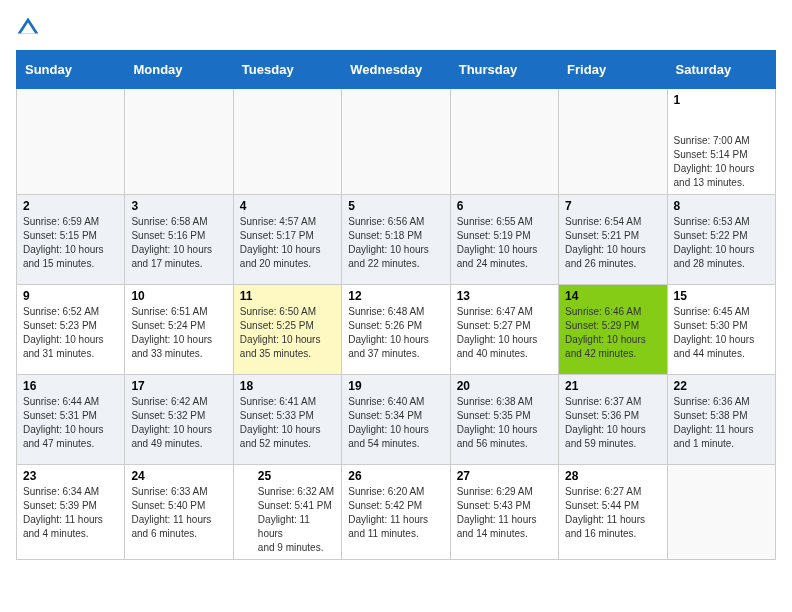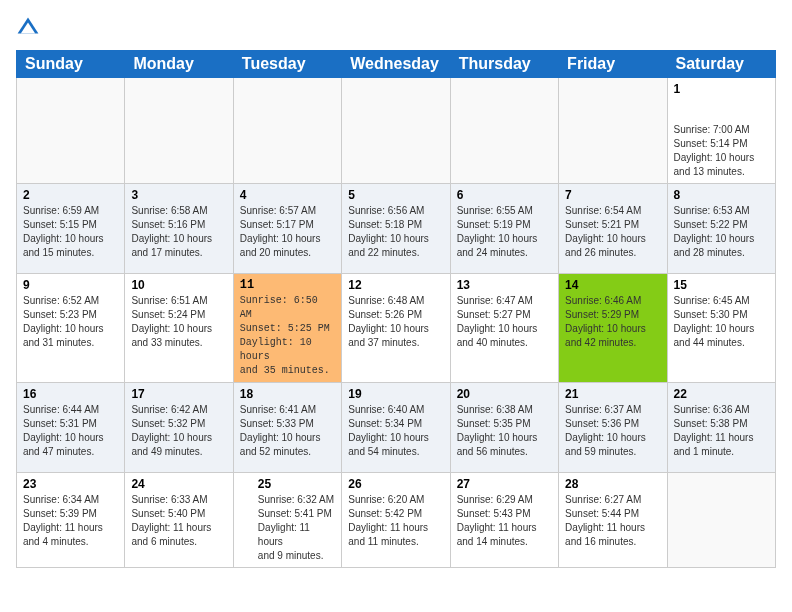--- a/index.html
+++ b/index.html
@@ -38,23 +38,23 @@
       color: #333;
     }
     .calendar {
       width: 100%;
       border-collapse: collapse;
       border: 1px solid #ccc;
     }
     .calendar th {
       background-color: #1a6fc4;
       color: #fff;
-      font-size: 16px;
+      font-size: 13px;
       font-weight: bold;
-      padding: 4px 8px;
+      padding: 11px 8px;
       text-align: left;
       border: 1px solid #1a6fc4;
     }
     .calendar td {
       vertical-align: top;
       width: calc(100% / 7);
       border: 1px solid #ccc;
       padding: 4px 6px;
       font-size: 10.5px;
       min-height: 90px;
@@ -141,21 +141,21 @@
         </td>
         <td style="background-color: rgb(238, 242, 247);">
           <span class="day-number">3</span>
           <div class="day-info" style="white-space: pre-line;">Sunrise: 6:58 AM
 Sunset: 5:16 PM
 Daylight: 10 hours
 and 17 minutes.</div>
         </td>
         <td style="background-color: rgb(238, 242, 247);">
           <span class="day-number">4</span>
-          <div class="day-info" style="white-space: pre-line;">Sunrise: 6:57 AM
+          <div class="day-info" style="white-space: pre-line;">Sunrise: 4:57 AM
 Sunset: 5:17 PM
 Daylight: 10 hours
 and 20 minutes.</div>
         </td>
         <td style="background-color: rgb(238, 242, 247);">
           <span class="day-number">5</span>
           <div class="day-info" style="white-space: pre-line;">Sunrise: 6:56 AM
 Sunset: 5:18 PM
 Daylight: 10 hours
 and 22 minutes.</div>
@@ -190,21 +190,21 @@
 Daylight: 10 hours
 and 31 minutes.</div>
         </td>
         <td style="background-color: rgb(255, 255, 255);">
           <span class="day-number">10</span>
           <div class="day-info" style="white-space: pre-line;">Sunrise: 6:51 AM
 Sunset: 5:24 PM
 Daylight: 10 hours
 and 33 minutes.</div>
         </td>
-        <td style="background-color: #fdba74; font-family: Liberation Mono, monospace;">
+        <td style="background-color: #fef9c3;">
           <span class="day-number">11</span>
           <div class="day-info" style="white-space: pre-line;">Sunrise: 6:50 AM
 Sunset: 5:25 PM
 Daylight: 10 hours
 and 35 minutes.</div>
         </td>
         <td style="background-color: rgb(255, 255, 255);">
           <span class="day-number">12</span>
           <div class="day-info" style="white-space: pre-line;">Sunrise: 6:48 AM
 Sunset: 5:26 PM

